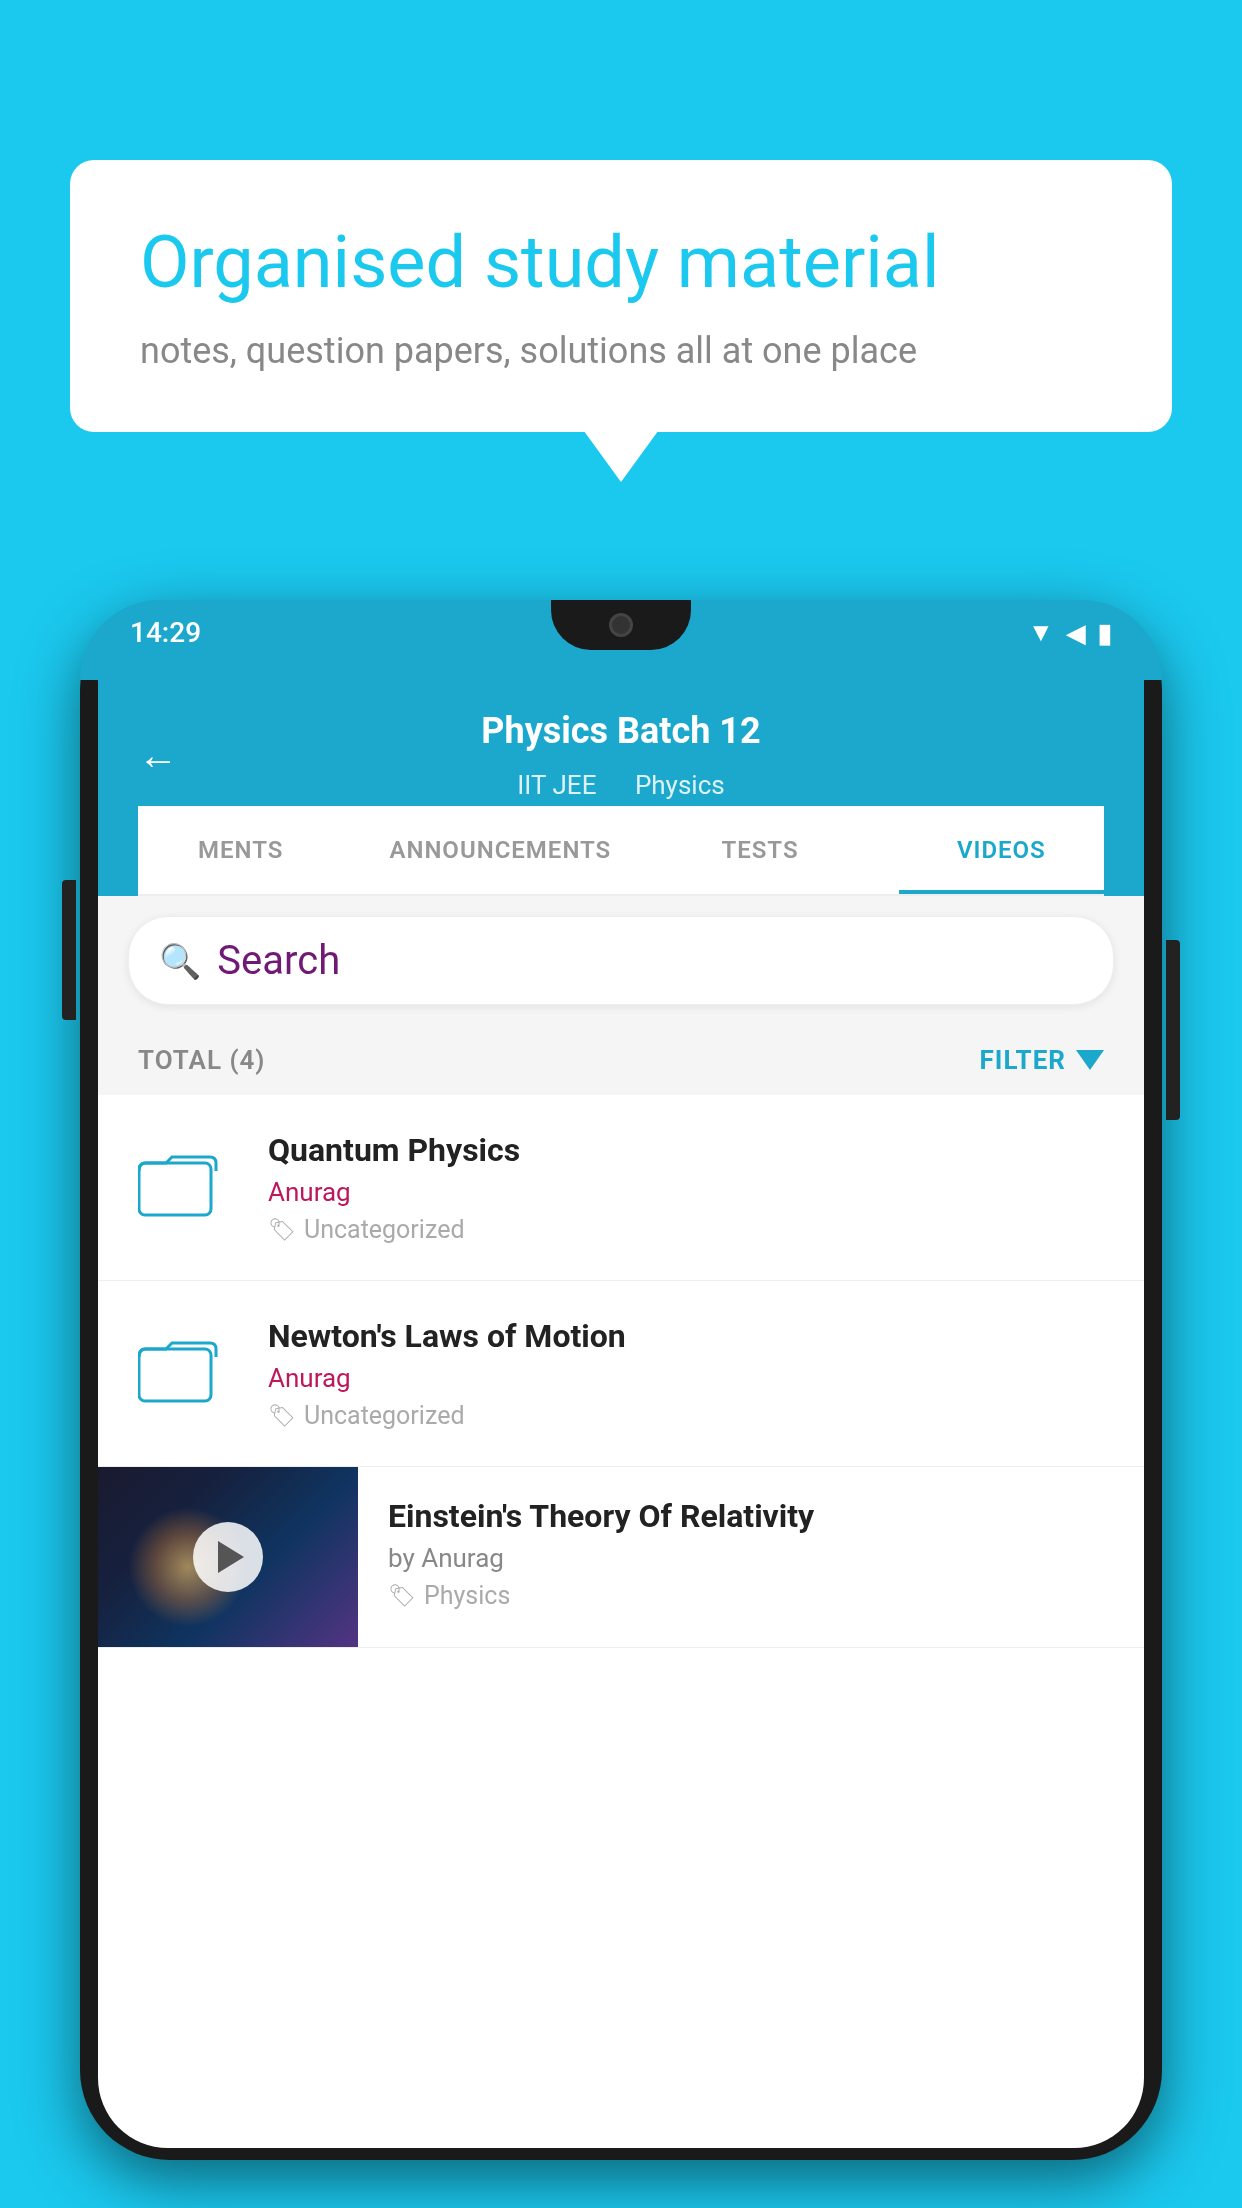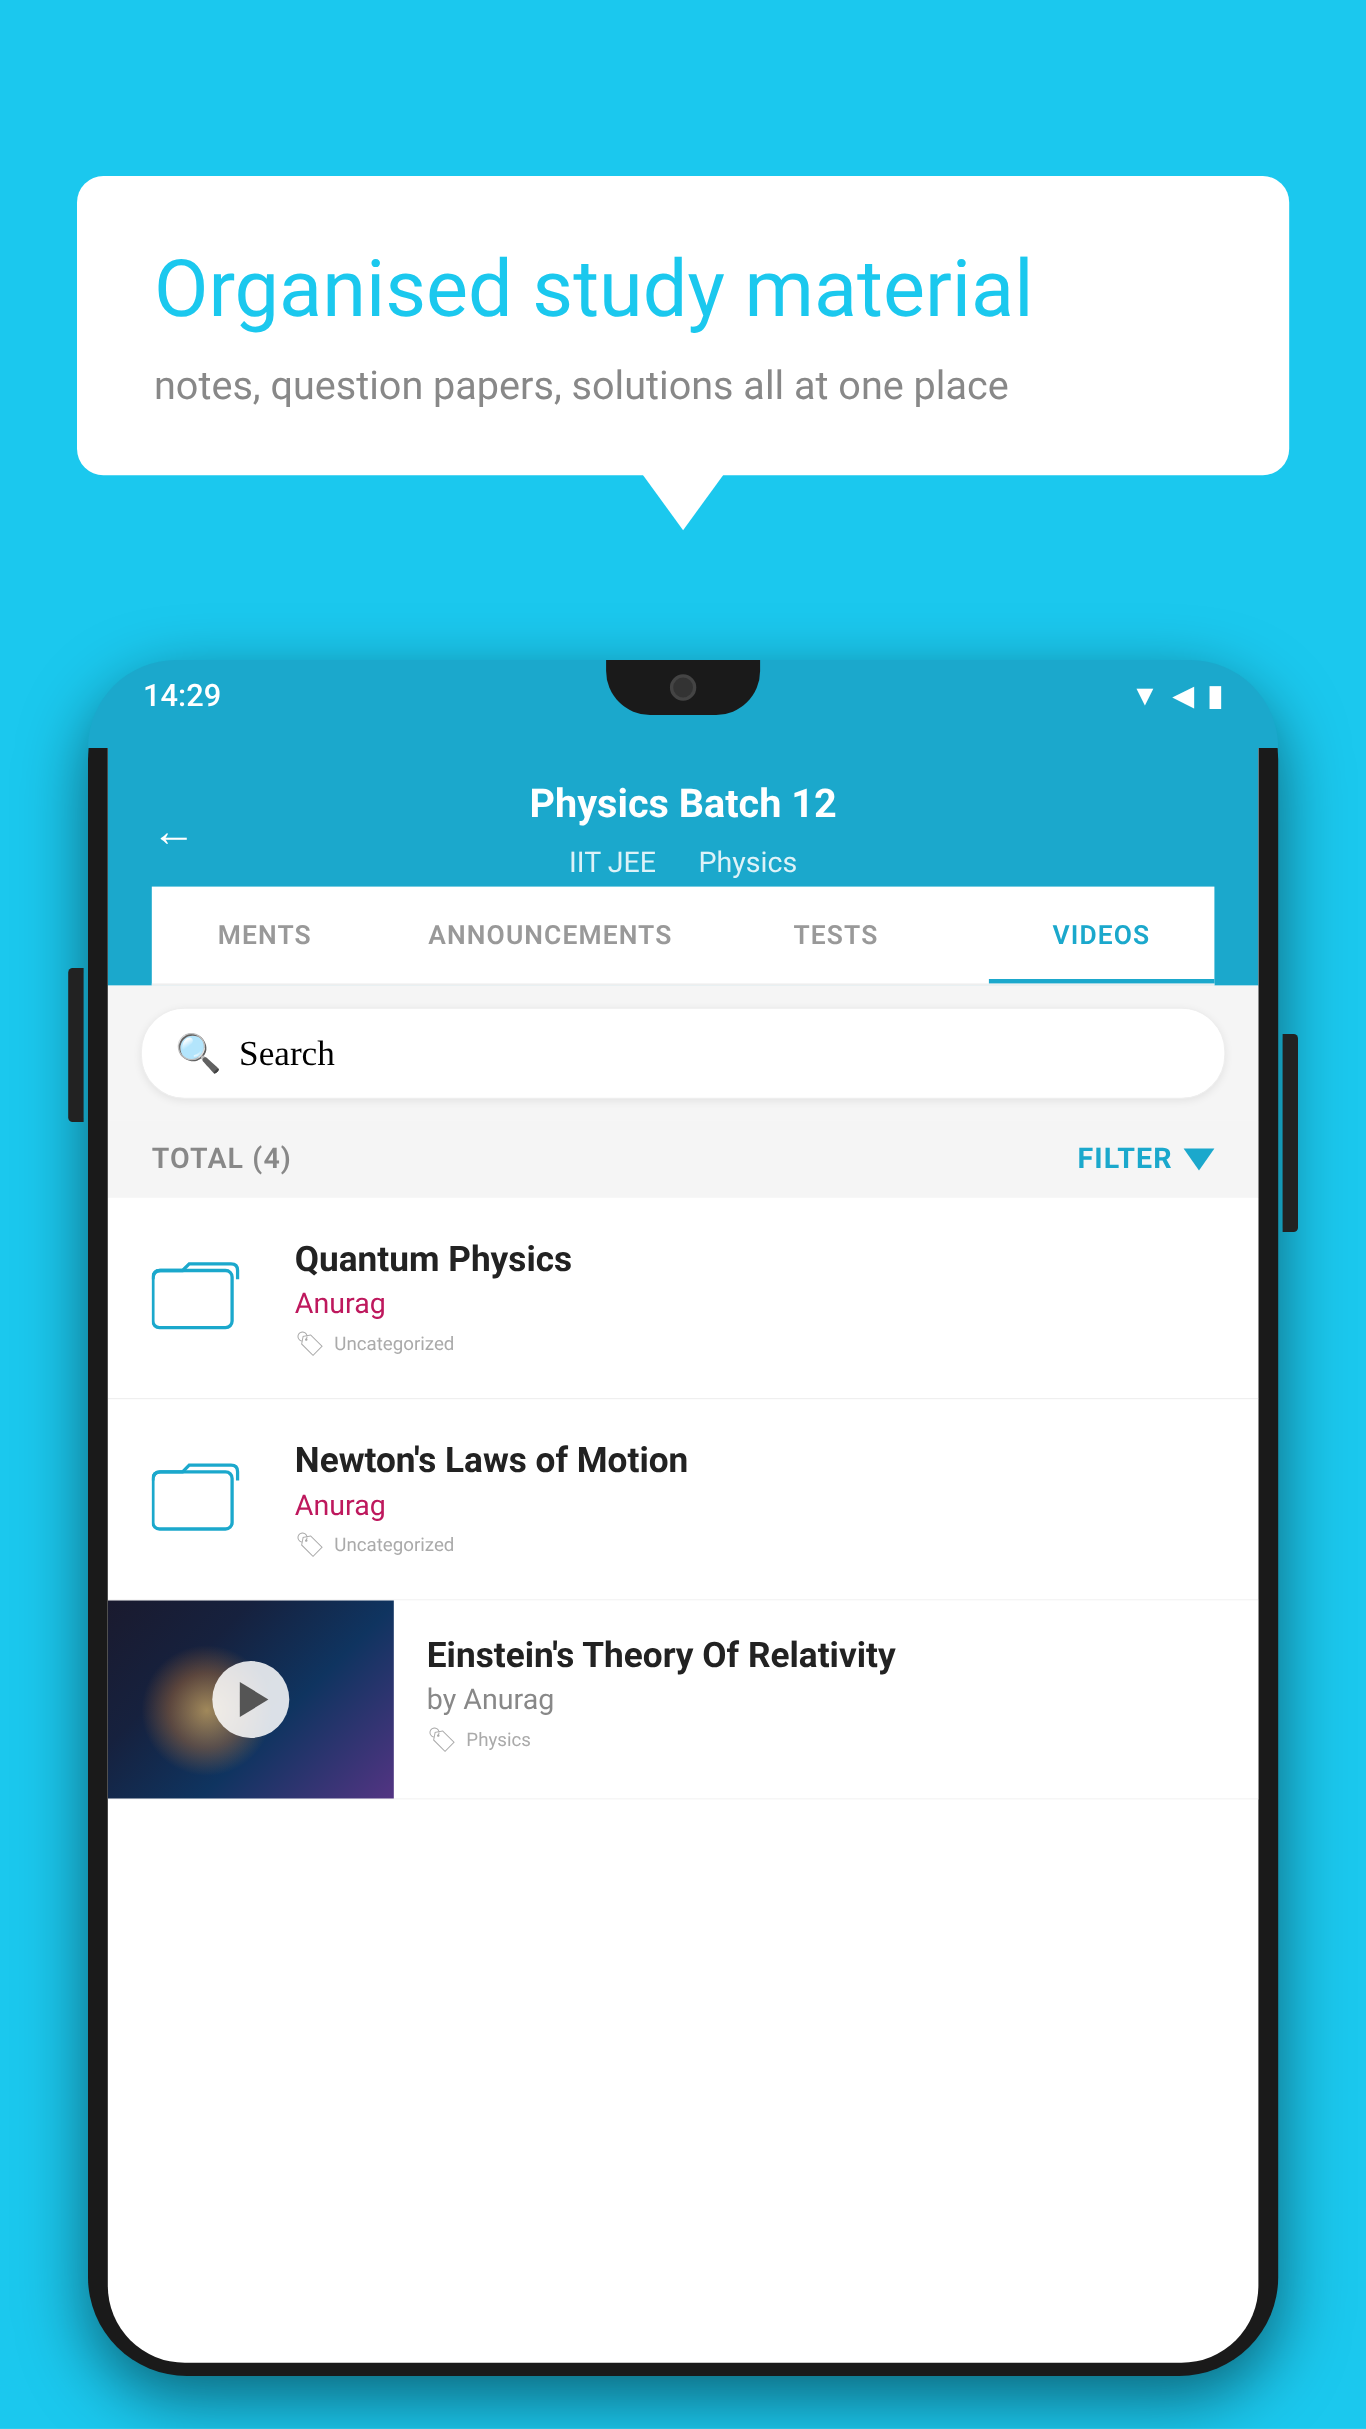--- a/index.html
+++ b/index.html
@@ -245,23 +245,22 @@
       border-radius: 40px;
       display: flex;
       align-items: center;
       padding: 20px 30px;
       gap: 16px;
       border: 1px solid #eee;
       box-shadow: 0 2px 8px rgba(0,0,0,0.08);
     }
 
     .search-placeholder {
-      color: #000000;
-      font-size: 32px;
-      font-family: Liberation Serif, serif;
+      color: #701a75;
+      font-size: 40px;
     }
 
     
     .filter-row {
       display: flex;
       align-items: center;
       justify-content: space-between;
       padding: 20px 40px;
       background: #f5f5f5;
     }
@@ -329,21 +328,21 @@
     }
 
     .video-tag {
       display: flex;
       align-items: center;
       gap: 8px;
     }
 
     .tag-text {
       color: #aaa;
-      font-size: 17px;
+      font-size: 25px;
     }
 
     
     .video-item-einstein {
       display: flex;
       align-items: flex-start;
       border-bottom: 1px solid #eee;
       background: white;
     }
 

